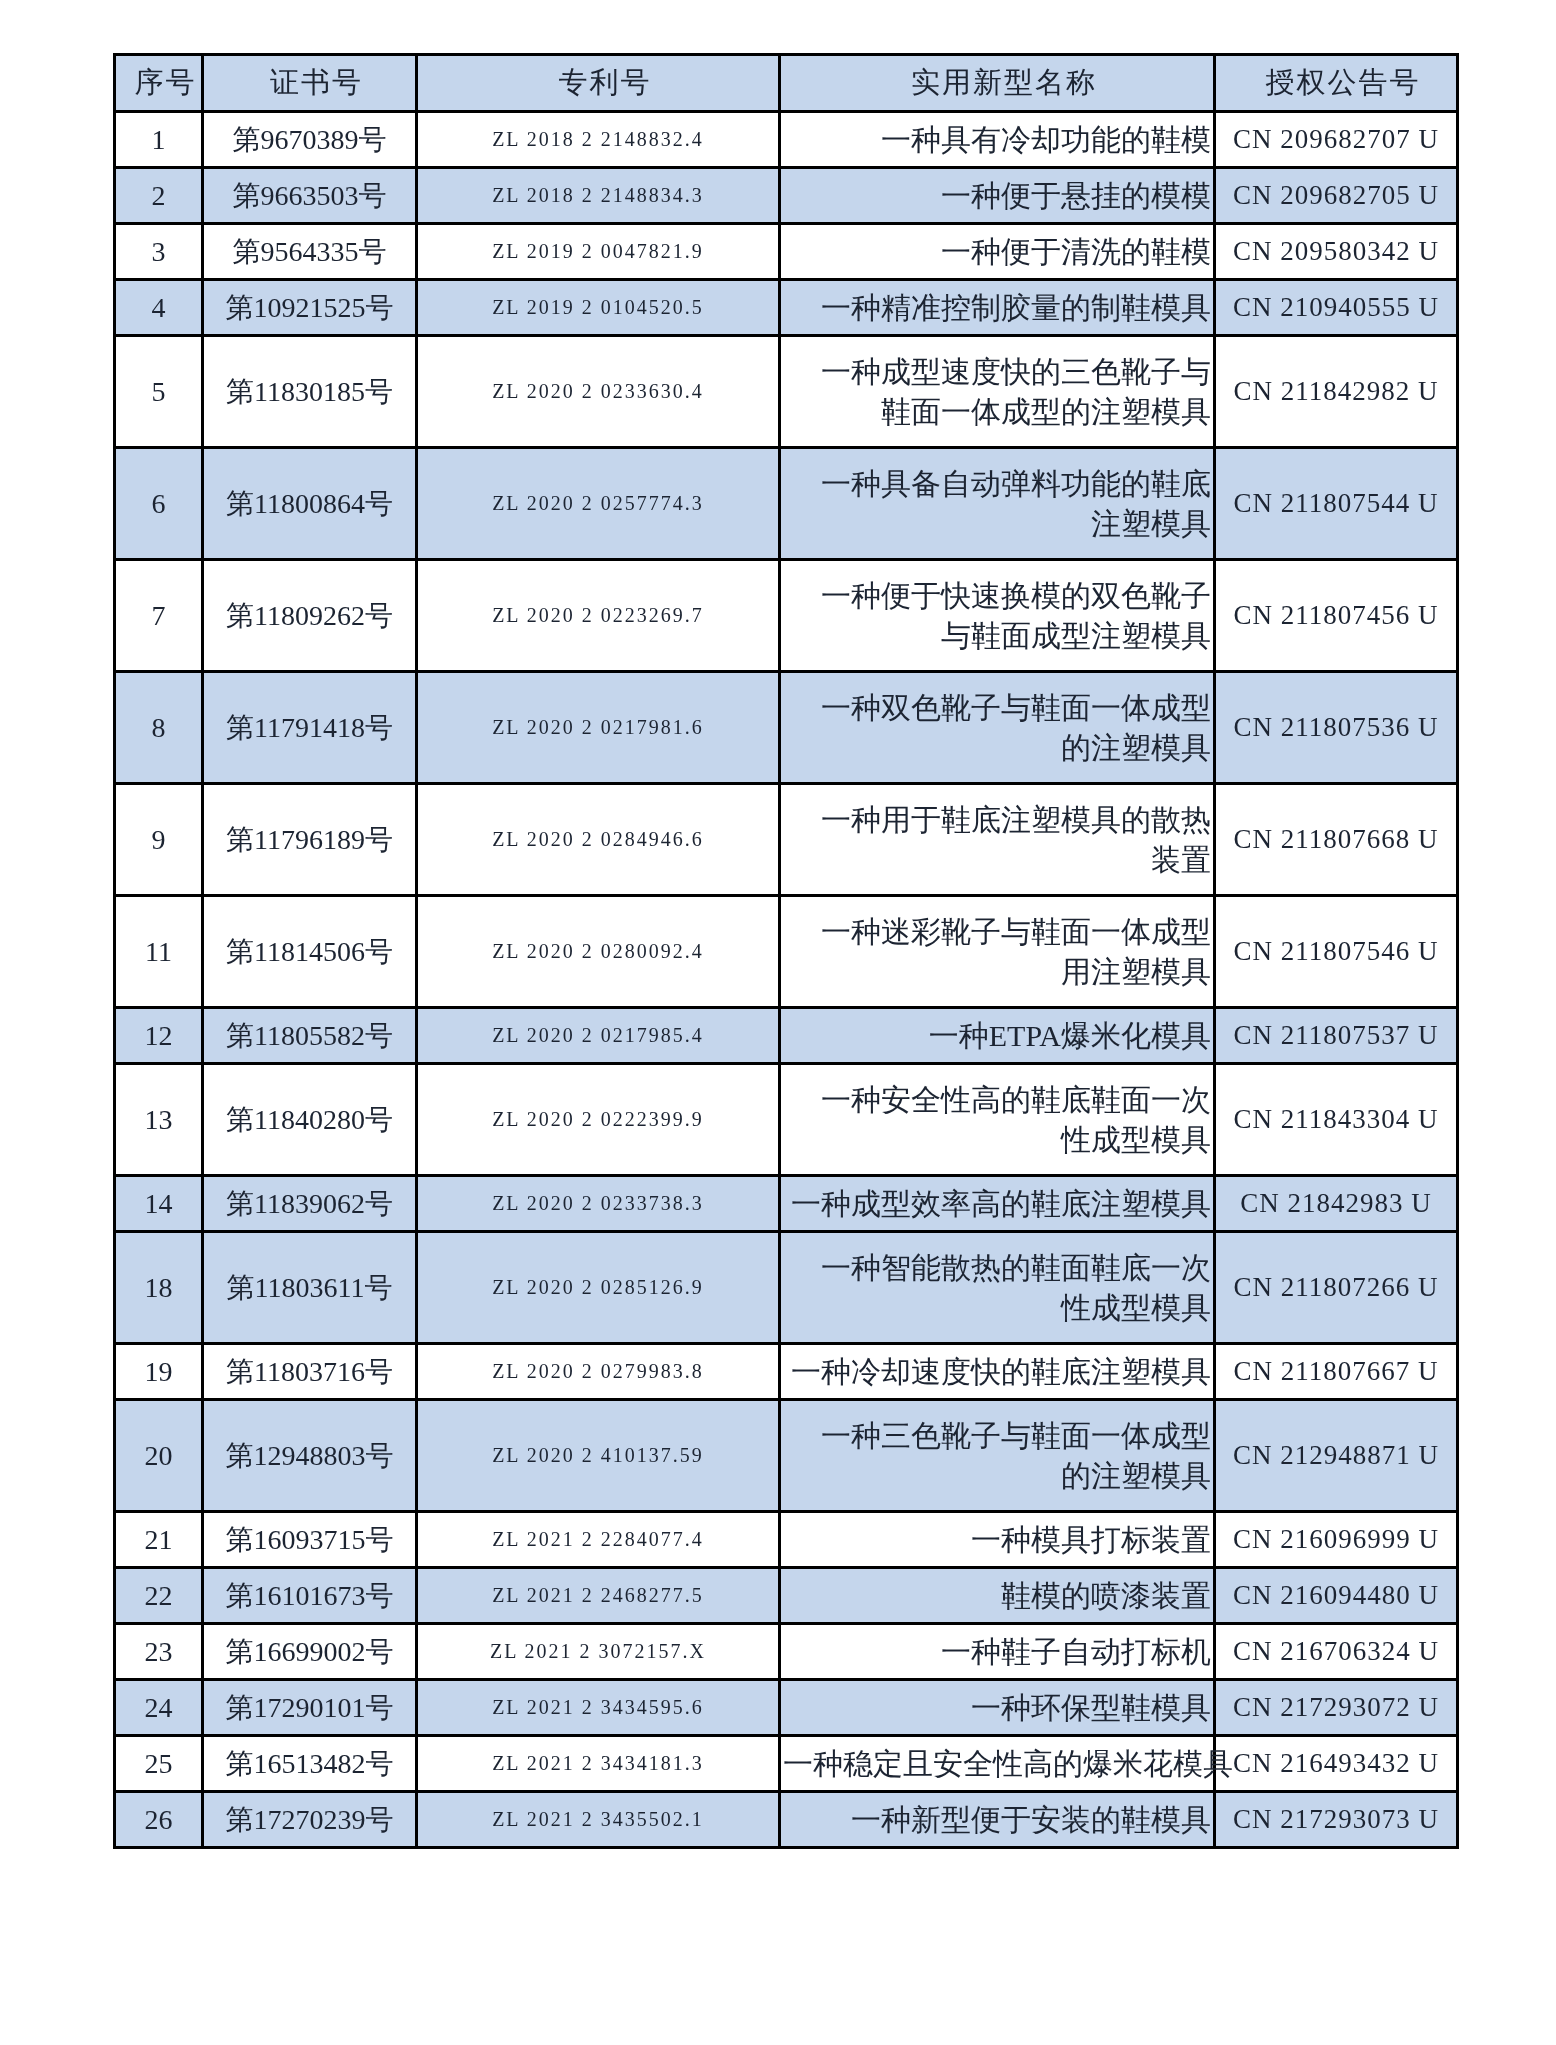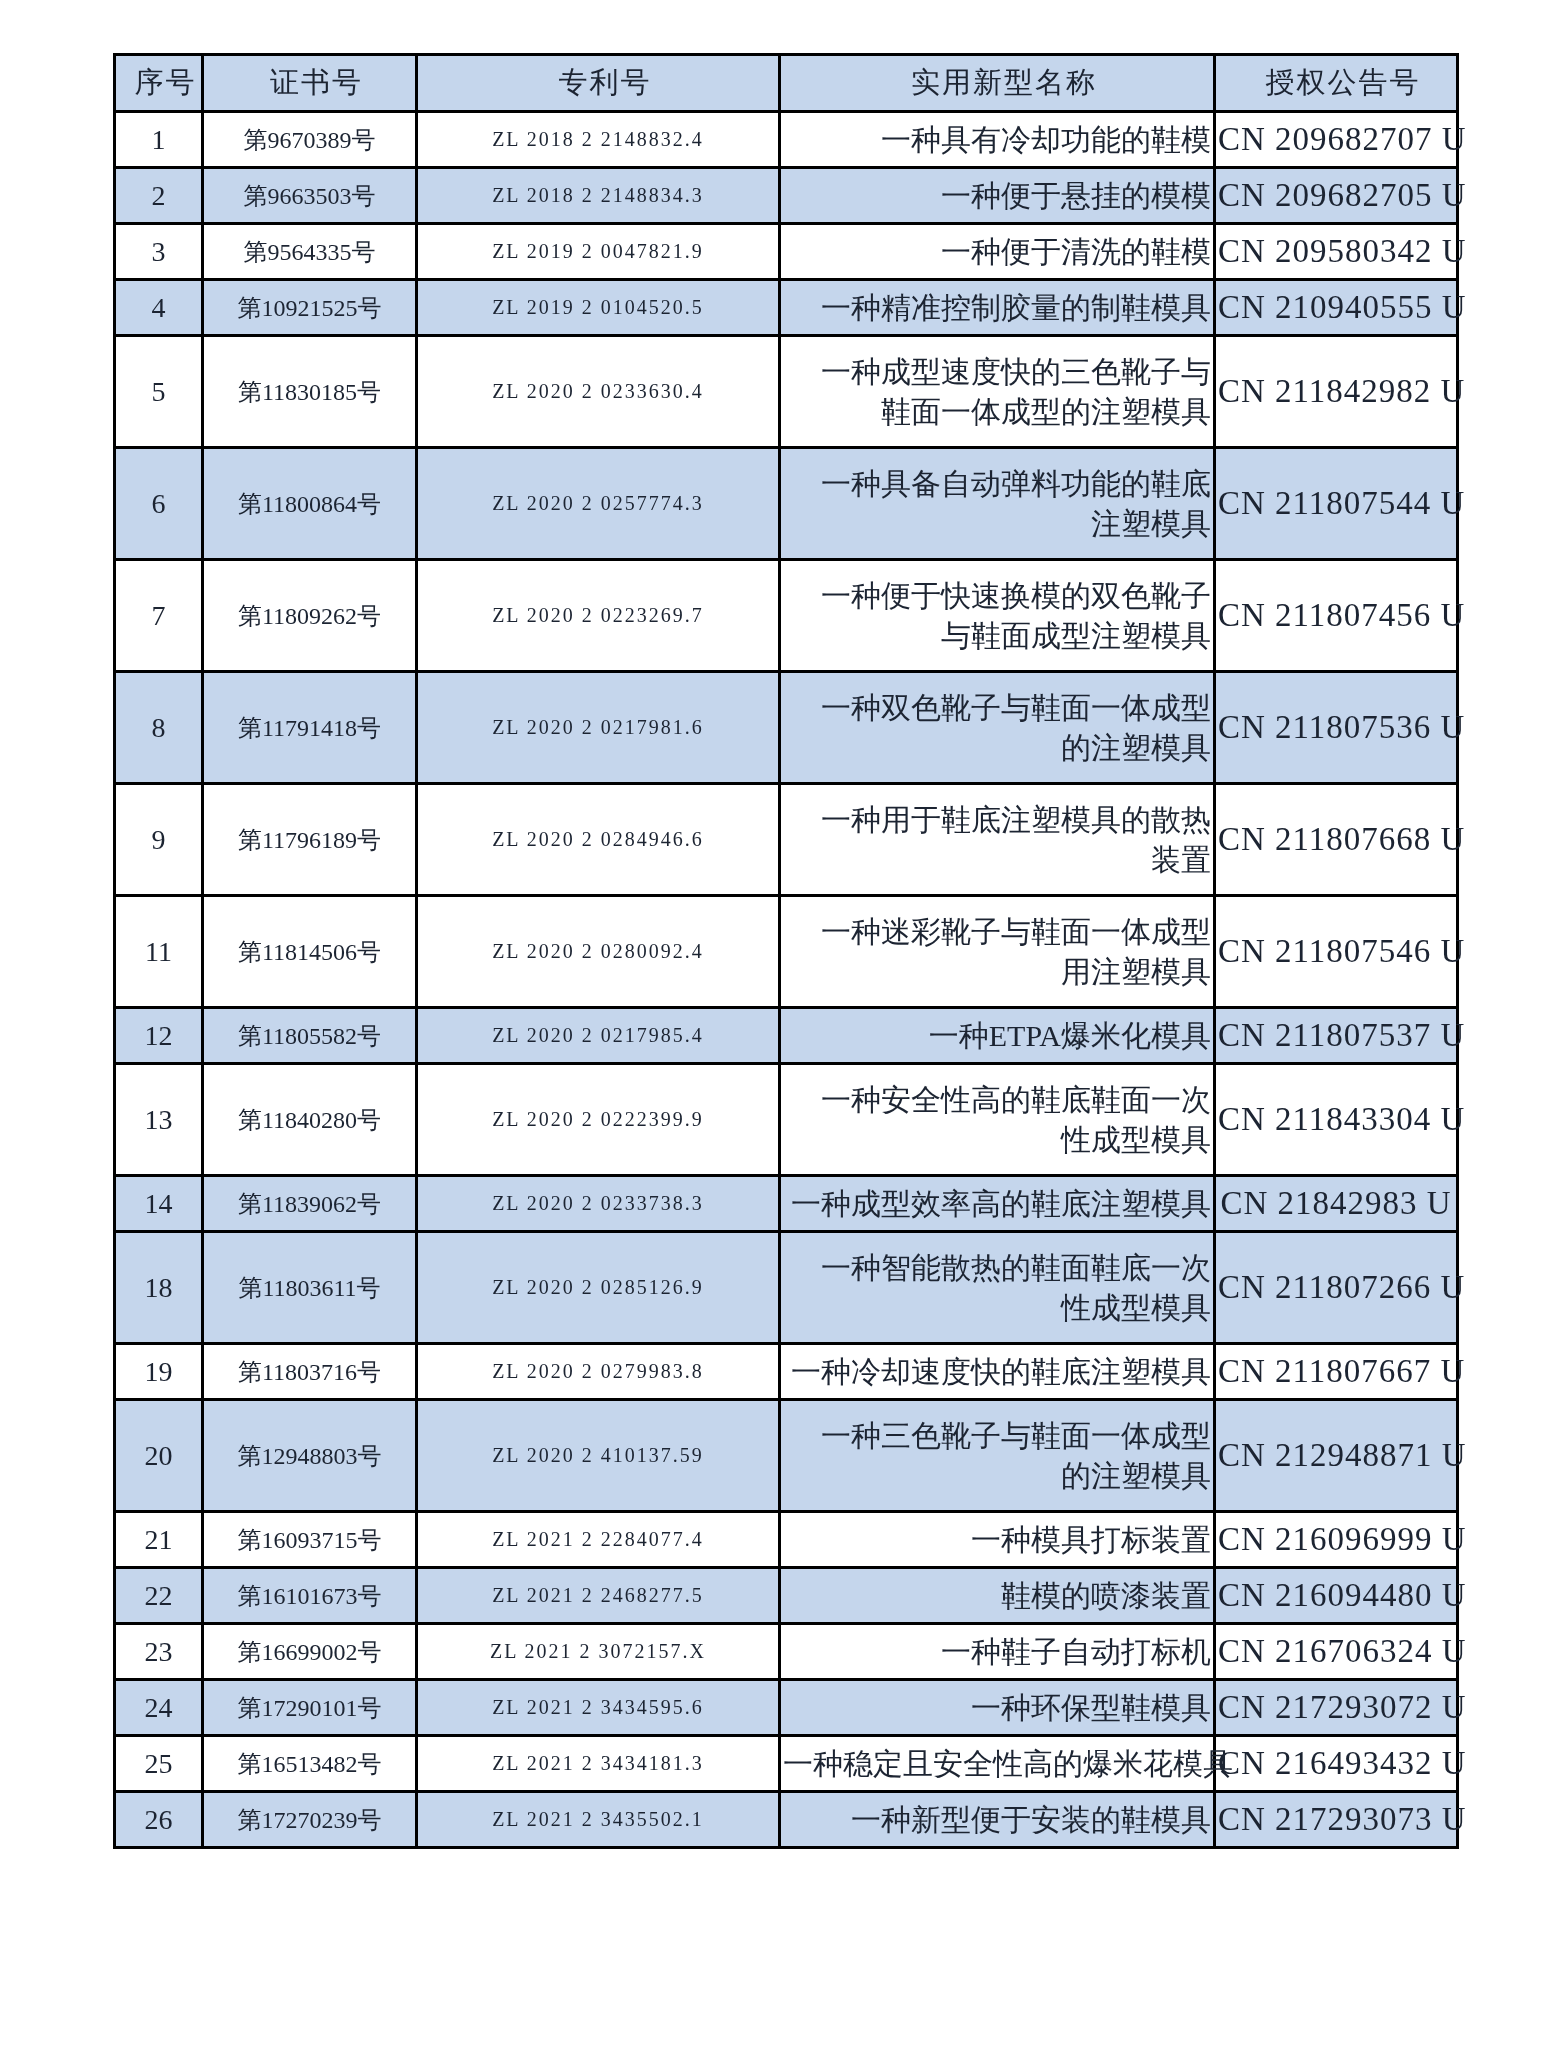--- a/index.html
+++ b/index.html
@@ -40,37 +40,37 @@
     font-weight: normal;
     height: 50px;
     letter-spacing: 2px;
     padding-left: 16px;
   }
   tr.row-even td { background: #c5d6ec; }
   tr.row-odd  td { background: #ffffff; }
   tr.h-short { height: 56px; }
   tr.h-tall  { height: 112px; }
   td.col-no   { font-size: 28px; }
-  td.col-cert { font-size: 24px; }
+  td.col-cert { font-size: 28px; }
   td.col-patent {
     font-size: 20px;
     white-space: pre;
     letter-spacing: 2px;
   }
   td.col-name {
     font-size: 30px;
     line-height: 40px;
   }
   td.col-name .name-line {
     display: block;
     white-space: nowrap;
     text-align: right;
   }
   td.col-cn {
-    font-size: 33px;
+    font-size: 27px;
     white-space: pre;
     letter-spacing: 1px;
   }
 </style>
 </head>
 <body>
 
 <div class="page">
   <table class="patent-table">
     <colgroup>

